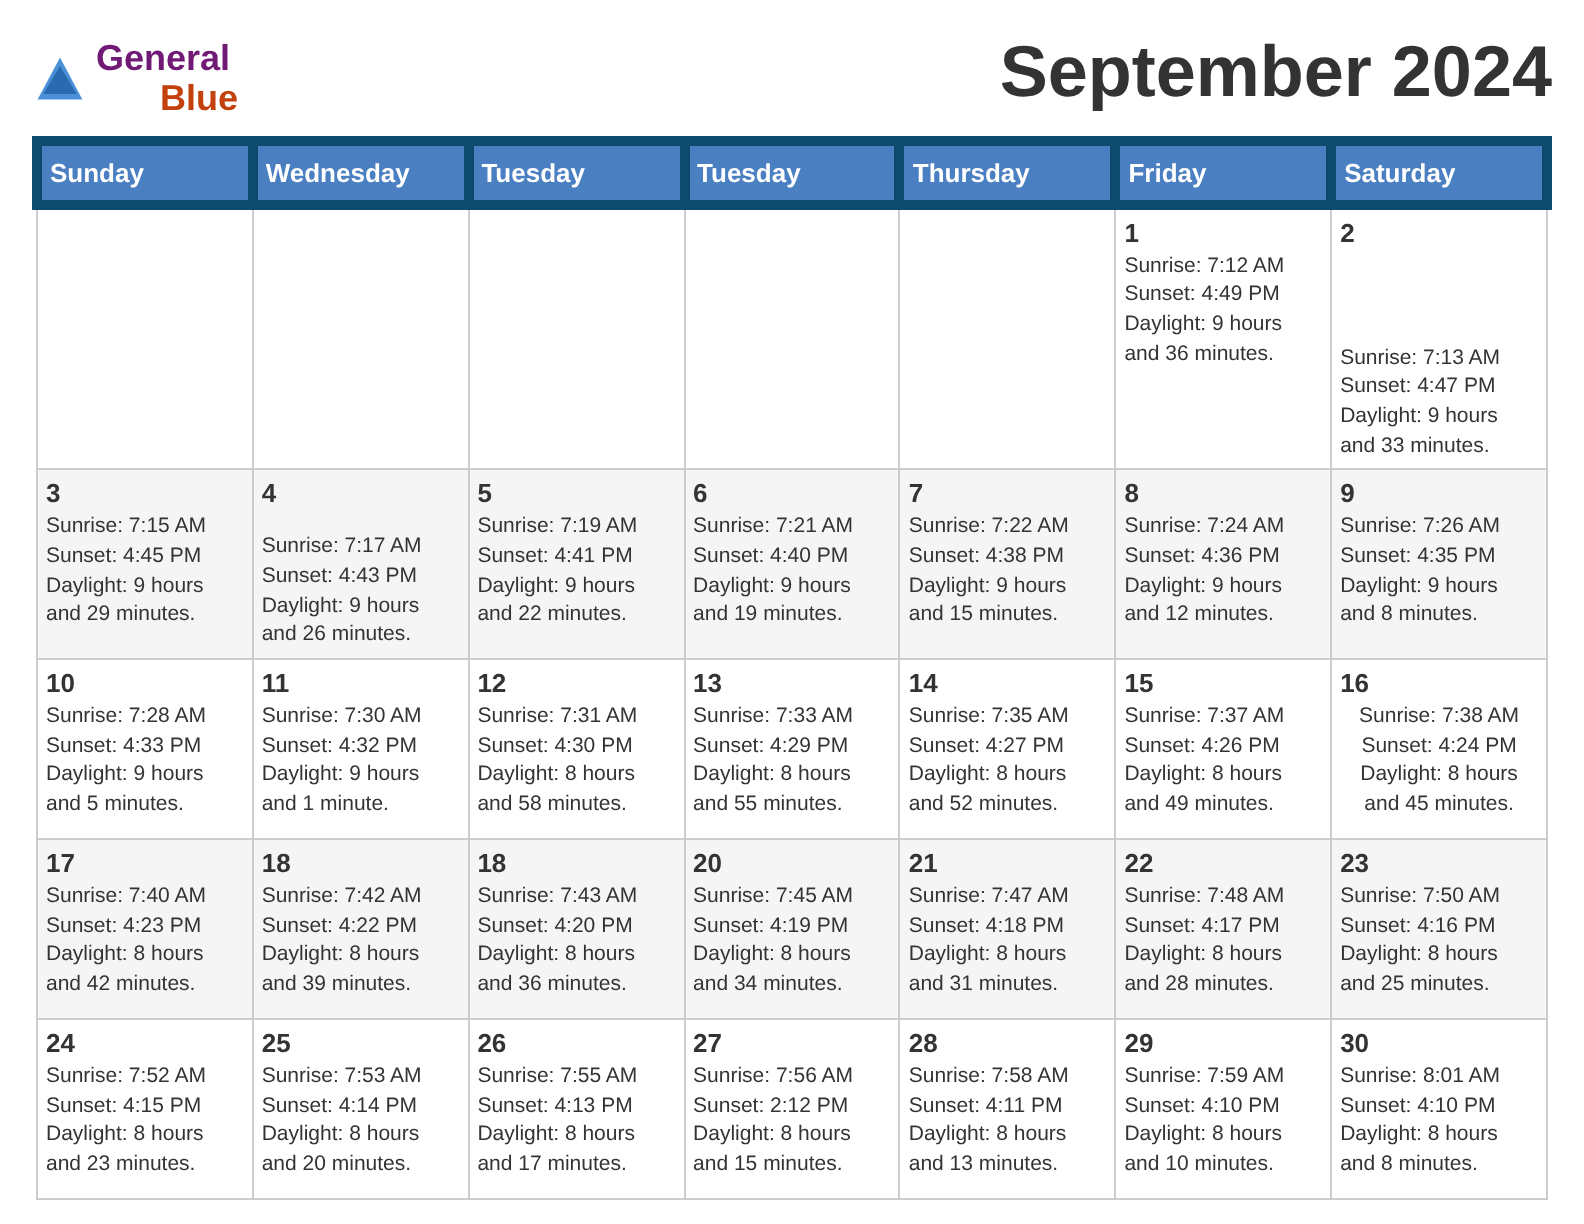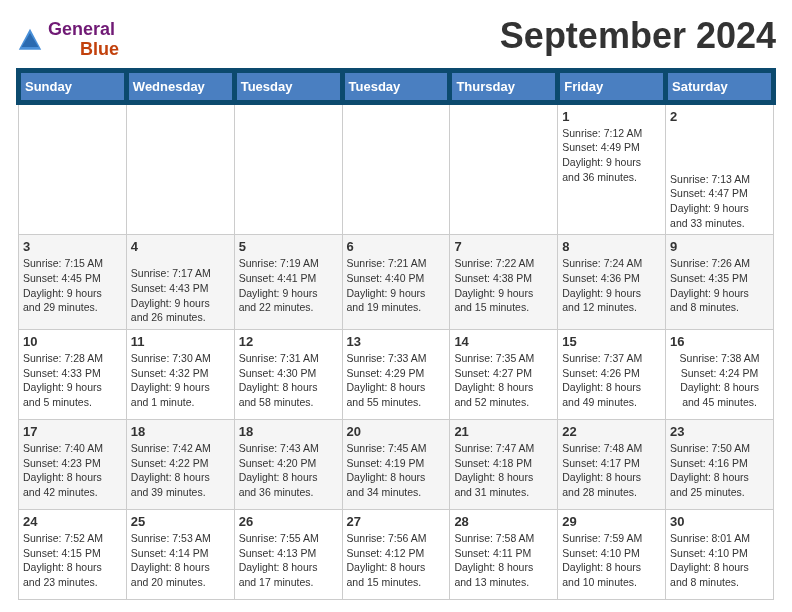--- a/index.html
+++ b/index.html
@@ -320,21 +320,21 @@
         <td>
           <span class="day-number">26</span>
           <div class="day-info" style="white-space: pre-line;">Sunrise: 7:55 AM
 Sunset: 4:13 PM
 Daylight: 8 hours
 and 17 minutes.</div>
         </td>
         <td>
           <span class="day-number">27</span>
           <div class="day-info" style="white-space: pre-line;">Sunrise: 7:56 AM
-Sunset: 4:12 PM
+Sunset: 2:12 PM
 Daylight: 8 hours
 and 15 minutes.</div>
         </td>
         <td>
           <span class="day-number">28</span>
           <div class="day-info" style="white-space: pre-line;">Sunrise: 7:58 AM
 Sunset: 4:11 PM
 Daylight: 8 hours
 and 13 minutes.</div>
         </td>

